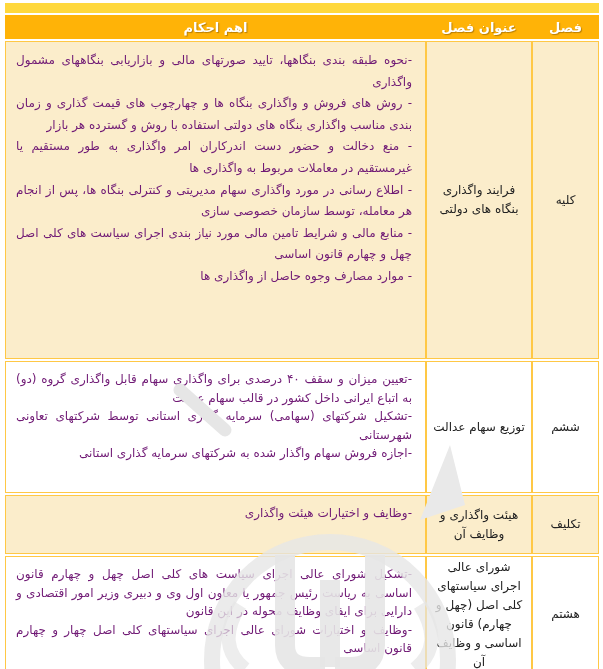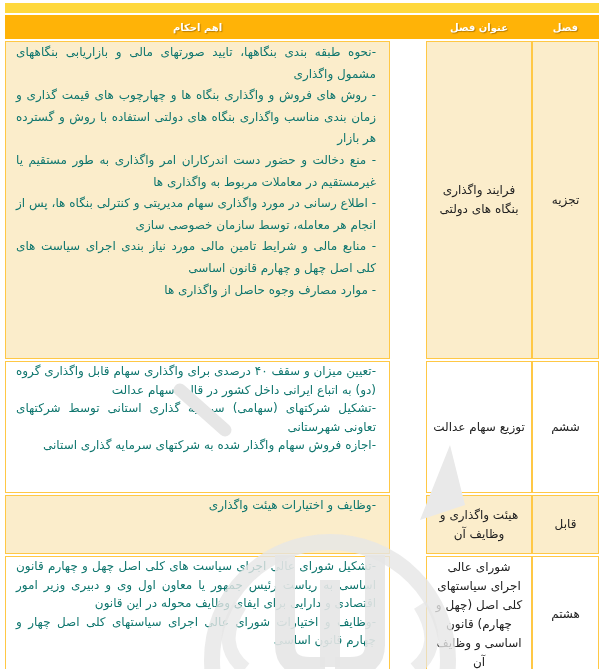--- a/index.html
+++ b/index.html
@@ -4,34 +4,34 @@
 <style>
   html,body{margin:0;padding:0;background:#ffffff;}
   body{width:603px;height:669px;font-family:"DejaVu Sans",sans-serif;}
   .page{position:relative;width:603px;height:669px;overflow:hidden;direction:rtl;background:#ffffff;}
 
   .accent-strip{position:absolute;top:3px;right:4px;left:5px;height:10px;background:#FFD83C;}
 
   .doc-table{position:absolute;top:15px;right:4px;left:5px;}
   .thead{display:flex;height:24px;background:#FFB307;align-items:stretch;}
   .thead .hcell{display:flex;align-items:center;justify-content:center;color:#ffffff;
-    font-weight:bold;font-size:10px;text-shadow:1px 1px 1px rgba(125,82,0,.55);}
+    font-weight:bold;font-size:13px;text-shadow:1px 1px 1px rgba(125,82,0,.55);}
   .col-chapter{width:67px;flex:none;}
-  .col-title{width:106px;flex:none;margin-left:36px;}
+  .col-title{width:106px;flex:none;}
   .col-items{flex:1 1 auto;min-width:0;}
 
   .trow{display:flex;margin-top:2px;align-items:stretch;}
   .trow .cell{border:1px solid #FFC845;box-sizing:border-box;}
   .trow.cream .cell{background:#FBEDCB;}
   .trow.white .cell{background:#ffffff;}
   .r1{height:318px;} .r2{height:132px;} .r3{height:59px;} .r4{height:117px;}
 
   .cell.chapter,.cell.title{display:flex;align-items:center;justify-content:center;
     text-align:center;font-size:12px;color:#222222;line-height:19px;padding:2px 4px;}
-  .cell.items{padding:0 13px 4px 10px;font-size:12px;color:#0f766e;overflow:hidden;}
+  .cell.items{padding:8px 13px 4px 10px;font-size:12px;color:#701a75;overflow:hidden;}
   .cell.items p{margin:0;text-align:justify;text-align-last:right;}
   .r1 .cell.items p{line-height:21.6px;}
   .r2 .cell.items p,.r3 .cell.items p,.r4 .cell.items p{line-height:18.6px;}
 
   .watermark{position:absolute;left:120px;top:355px;z-index:5;pointer-events:none;}
 </style>
 </head>
 <body>
 
 <div class="page">
@@ -39,42 +39,42 @@
   <div class="accent-strip"></div>
 
   <div class="doc-table">
     <div class="thead">
       <div class="hcell col-chapter">فصل</div>
       <div class="hcell col-title">عنوان فصل</div>
       <div class="hcell col-items">اهم احکام</div>
     </div>
     <div id="rows">
         <div class="trow r1 cream">
-      <div class="cell chapter col-chapter">تجزیه</div>
+      <div class="cell chapter col-chapter">کلیه</div>
       <div class="cell title col-title">فرایند واگذاری بنگاه های دولتی</div>
       <div class="cell items col-items">
             <p>-نحوه طبقه بندی بنگاهها، تایید صورتهای مالی و بازاریابی بنگاههای مشمول واگذاری</p>
             <p>- روش های فروش و واگذاری بنگاه ها و چهارچوب های قیمت گذاری و زمان بندی مناسب واگذاری بنگاه های دولتی استفاده با روش و گسترده هر بازار</p>
             <p>- منع دخالت و حضور دست اندرکاران امر واگذاری به طور مستقیم یا غیرمستقیم در معاملات مربوط به واگذاری ها</p>
             <p>- اطلاع رسانی در مورد واگذاری سهام مدیریتی و کنترلی بنگاه ها، پس از انجام هر معامله، توسط سازمان خصوصی سازی</p>
             <p>- منابع مالی و شرایط تامین مالی مورد نیاز بندی اجرای سیاست های کلی اصل چهل و چهارم قانون اساسی</p>
             <p>- موارد مصارف وجوه حاصل از واگذاری ها</p>
           </div>
     </div>
         <div class="trow r2 white">
       <div class="cell chapter col-chapter">ششم</div>
       <div class="cell title col-title">توزیع سهام عدالت</div>
       <div class="cell items col-items">
             <p>-تعیین میزان و سقف ۴۰ درصدی برای واگذاری سهام قابل واگذاری گروه (دو) به اتباع ایرانی داخل کشور در قالب سهام عدالت</p>
             <p>-تشکیل شرکتهای (سهامی) سرمایه گذاری استانی توسط شرکتهای تعاونی شهرستانی</p>
             <p>-اجازه فروش سهام واگذار شده به شرکتهای سرمایه گذاری استانی</p>
           </div>
     </div>
         <div class="trow r3 cream">
-      <div class="cell chapter col-chapter">قابل</div>
+      <div class="cell chapter col-chapter">تکلیف</div>
       <div class="cell title col-title">هیئت واگذاری و وظایف آن</div>
       <div class="cell items col-items">
             <p>-وظایف و اختیارات هیئت واگذاری</p>
           </div>
     </div>
         <div class="trow r4 white">
       <div class="cell chapter col-chapter">هشتم</div>
       <div class="cell title col-title">شورای عالی اجرای سیاستهای کلی اصل (چهل و چهارم) قانون اساسی و وظایف آن</div>
       <div class="cell items col-items">
             <p>-تشکیل شورای عالی اجرای سیاست های کلی اصل چهل و چهارم قانون اساسی به ریاست رئیس جمهور یا معاون اول وی و دبیری وزیر امور اقتصادی و دارایی برای ایفای وظایف محوله در این قانون</p>

